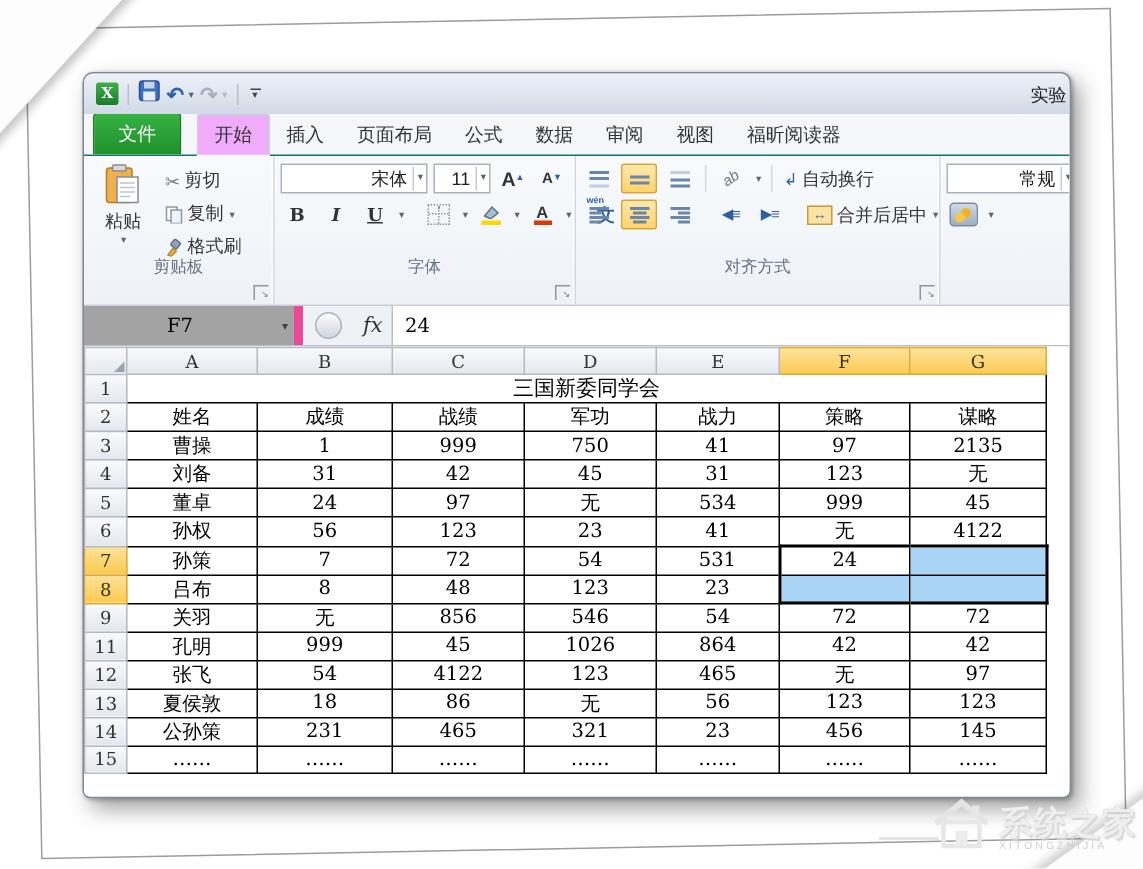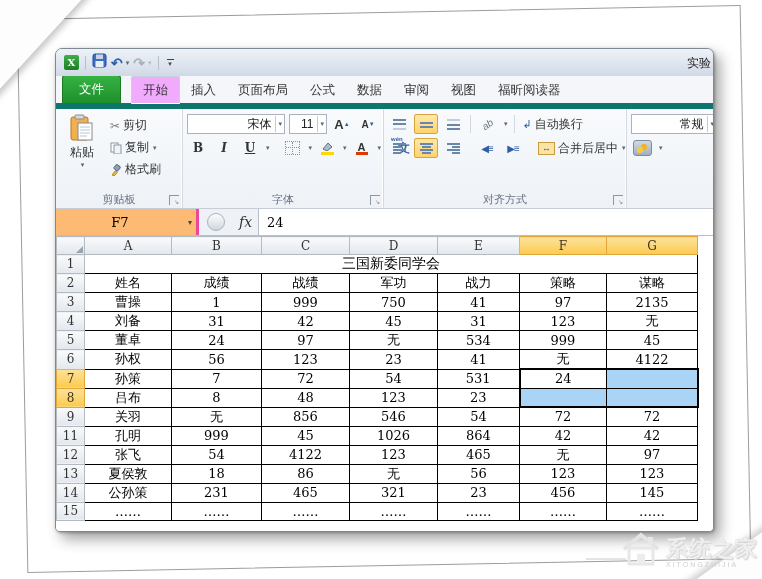--- a/index.html
+++ b/index.html
@@ -34,34 +34,34 @@
   .undo{color:#2f62ad;font-weight:bold;font-size:14px;line-height:14px;}
   .redo{color:#a9b0b8;font-weight:bold;font-size:14px;line-height:14px;}
   .mini-arrow{font-size:7px;color:#5b6670;margin-left:-1px;}
   .mini-arrow.dis{color:#b4bac2;}
   .qat-more{display:inline-flex;flex-direction:column;align-items:center;line-height:4px;margin-left:2px;}
   .qat-more .bar{width:7px;height:1px;background:#444;margin-bottom:2px;}
   .qat-more .arr{font-size:7px;color:#444;}
   .doc-title{position:absolute;right:2px;top:6px;font-size:12px;color:#222;white-space:nowrap;}
 
   
-  .tabrow{height:27px;background:#f4f6f9;border-bottom:6px solid #0f766e;
+  .tabrow{height:27px;background:#f4f6f9;border-bottom:1px solid #0f766e;
     display:flex;align-items:flex-end;padding-left:6px;}
   .rtab{padding:5px 11px 4px;font-size:12.5px;color:#333;cursor:default;}
   .rtab.file-tab{background:linear-gradient(#36b243,#1f8f2a);color:#fff;
     border-radius:3px 3px 0 0;padding:5px 16px;margin-right:10px;border:1px solid #197a22;border-bottom:none;}
   .rtab.active{background:#f0abfc;border:1px solid #c9d0d9;border-bottom:1px solid #fbfcfe;
     border-radius:2px 2px 0 0;margin-bottom:-1px;}
 
   
   .ribbon{height:99px;background:linear-gradient(#f8fafc,#eef2f7);display:flex;
     overflow:hidden;border-bottom:1px solid #c5ccd5;}
   .rgroup{position:relative;border-right:1px solid #d3d9e1;box-shadow:inset -1px 0 0 #fff;
     padding:3px 4px 18px;flex-shrink:0;}
-  .grp-label{position:absolute;bottom:1px;left:0;right:0;text-align:center;
+  .grp-label{position:absolute;bottom:18px;left:0;right:0;text-align:center;
     font-size:11px;color:#667180;}
   .dlg{position:absolute;right:3px;bottom:3px;width:9px;height:9px;
     border-left:1px solid #8b97a5;border-top:1px solid #8b97a5;}
   .dlg::after{content:"\2198";font-size:6px;color:#6b7785;position:absolute;right:0;bottom:0;}
 
   .bigbtn{display:flex;flex-direction:column;align-items:center;width:44px;
     padding-top:2px;font-size:12px;color:#333;}
   .bigbtn .cap{margin-top:2px;}
   .smallbtn{display:flex;align-items:center;gap:3px;font-size:12px;color:#333;
     padding:1px 2px;white-space:nowrap;}
@@ -118,21 +118,21 @@
   .wrap-ic{font-size:11px;color:#2e5fa3;}
   .merge-ic{display:inline-block;width:15px;height:11px;border:1px solid #c79b3e;
     background:#fbe3a3;color:#2e5fa3;font-size:9px;line-height:10px;text-align:center;}
   .coin-ic{display:inline-block;width:17px;height:14px;border:1px solid #7e8b9a;border-radius:3px;
     background:radial-gradient(circle at 6px 9px,#f7c944 3px,rgba(0,0,0,0) 3.5px),
                radial-gradient(circle at 10px 6px,#f1b32a 3px,rgba(0,0,0,0) 3.5px),
                linear-gradient(#cfdae6,#9fb0c2);}
 
   
   .fxbar{height:26px;background:#eef1f6;border-bottom:1px solid #b6bec9;display:flex;align-items:stretch;}
-  .namebox{width:140px;background:#fdba74;border-right:3px solid #ec4899;display:flex;align-items:center;}
+  .namebox{width:140px;background:#a3a3a3;border-right:6px solid #ec4899;display:flex;align-items:center;}
   .namebox .nv{flex:1;text-align:center;font-size:13px;font-family:"DejaVu Serif",serif;}
   .namebox .na{font-size:8px;color:#444;padding:0 4px;}
   .fx-circle{width:16px;height:16px;border-radius:50%;align-self:center;margin:0 8px;
     background:linear-gradient(#fdfdfd,#cfd6de);border:1px solid #aab3bd;}
   .fx-sym{align-self:center;font-family:"DejaVu Serif",serif;font-style:italic;font-size:14px;color:#333;padding:0 6px;}
   .fx-input{flex:1;background:#fff;border-left:1px solid #b6bec9;display:flex;align-items:center;
     font-size:13px;font-family:"DejaVu Serif",serif;padding-left:8px;}
 
   
   .sheet{position:relative;background:#fff;height:303px;overflow:hidden;}

